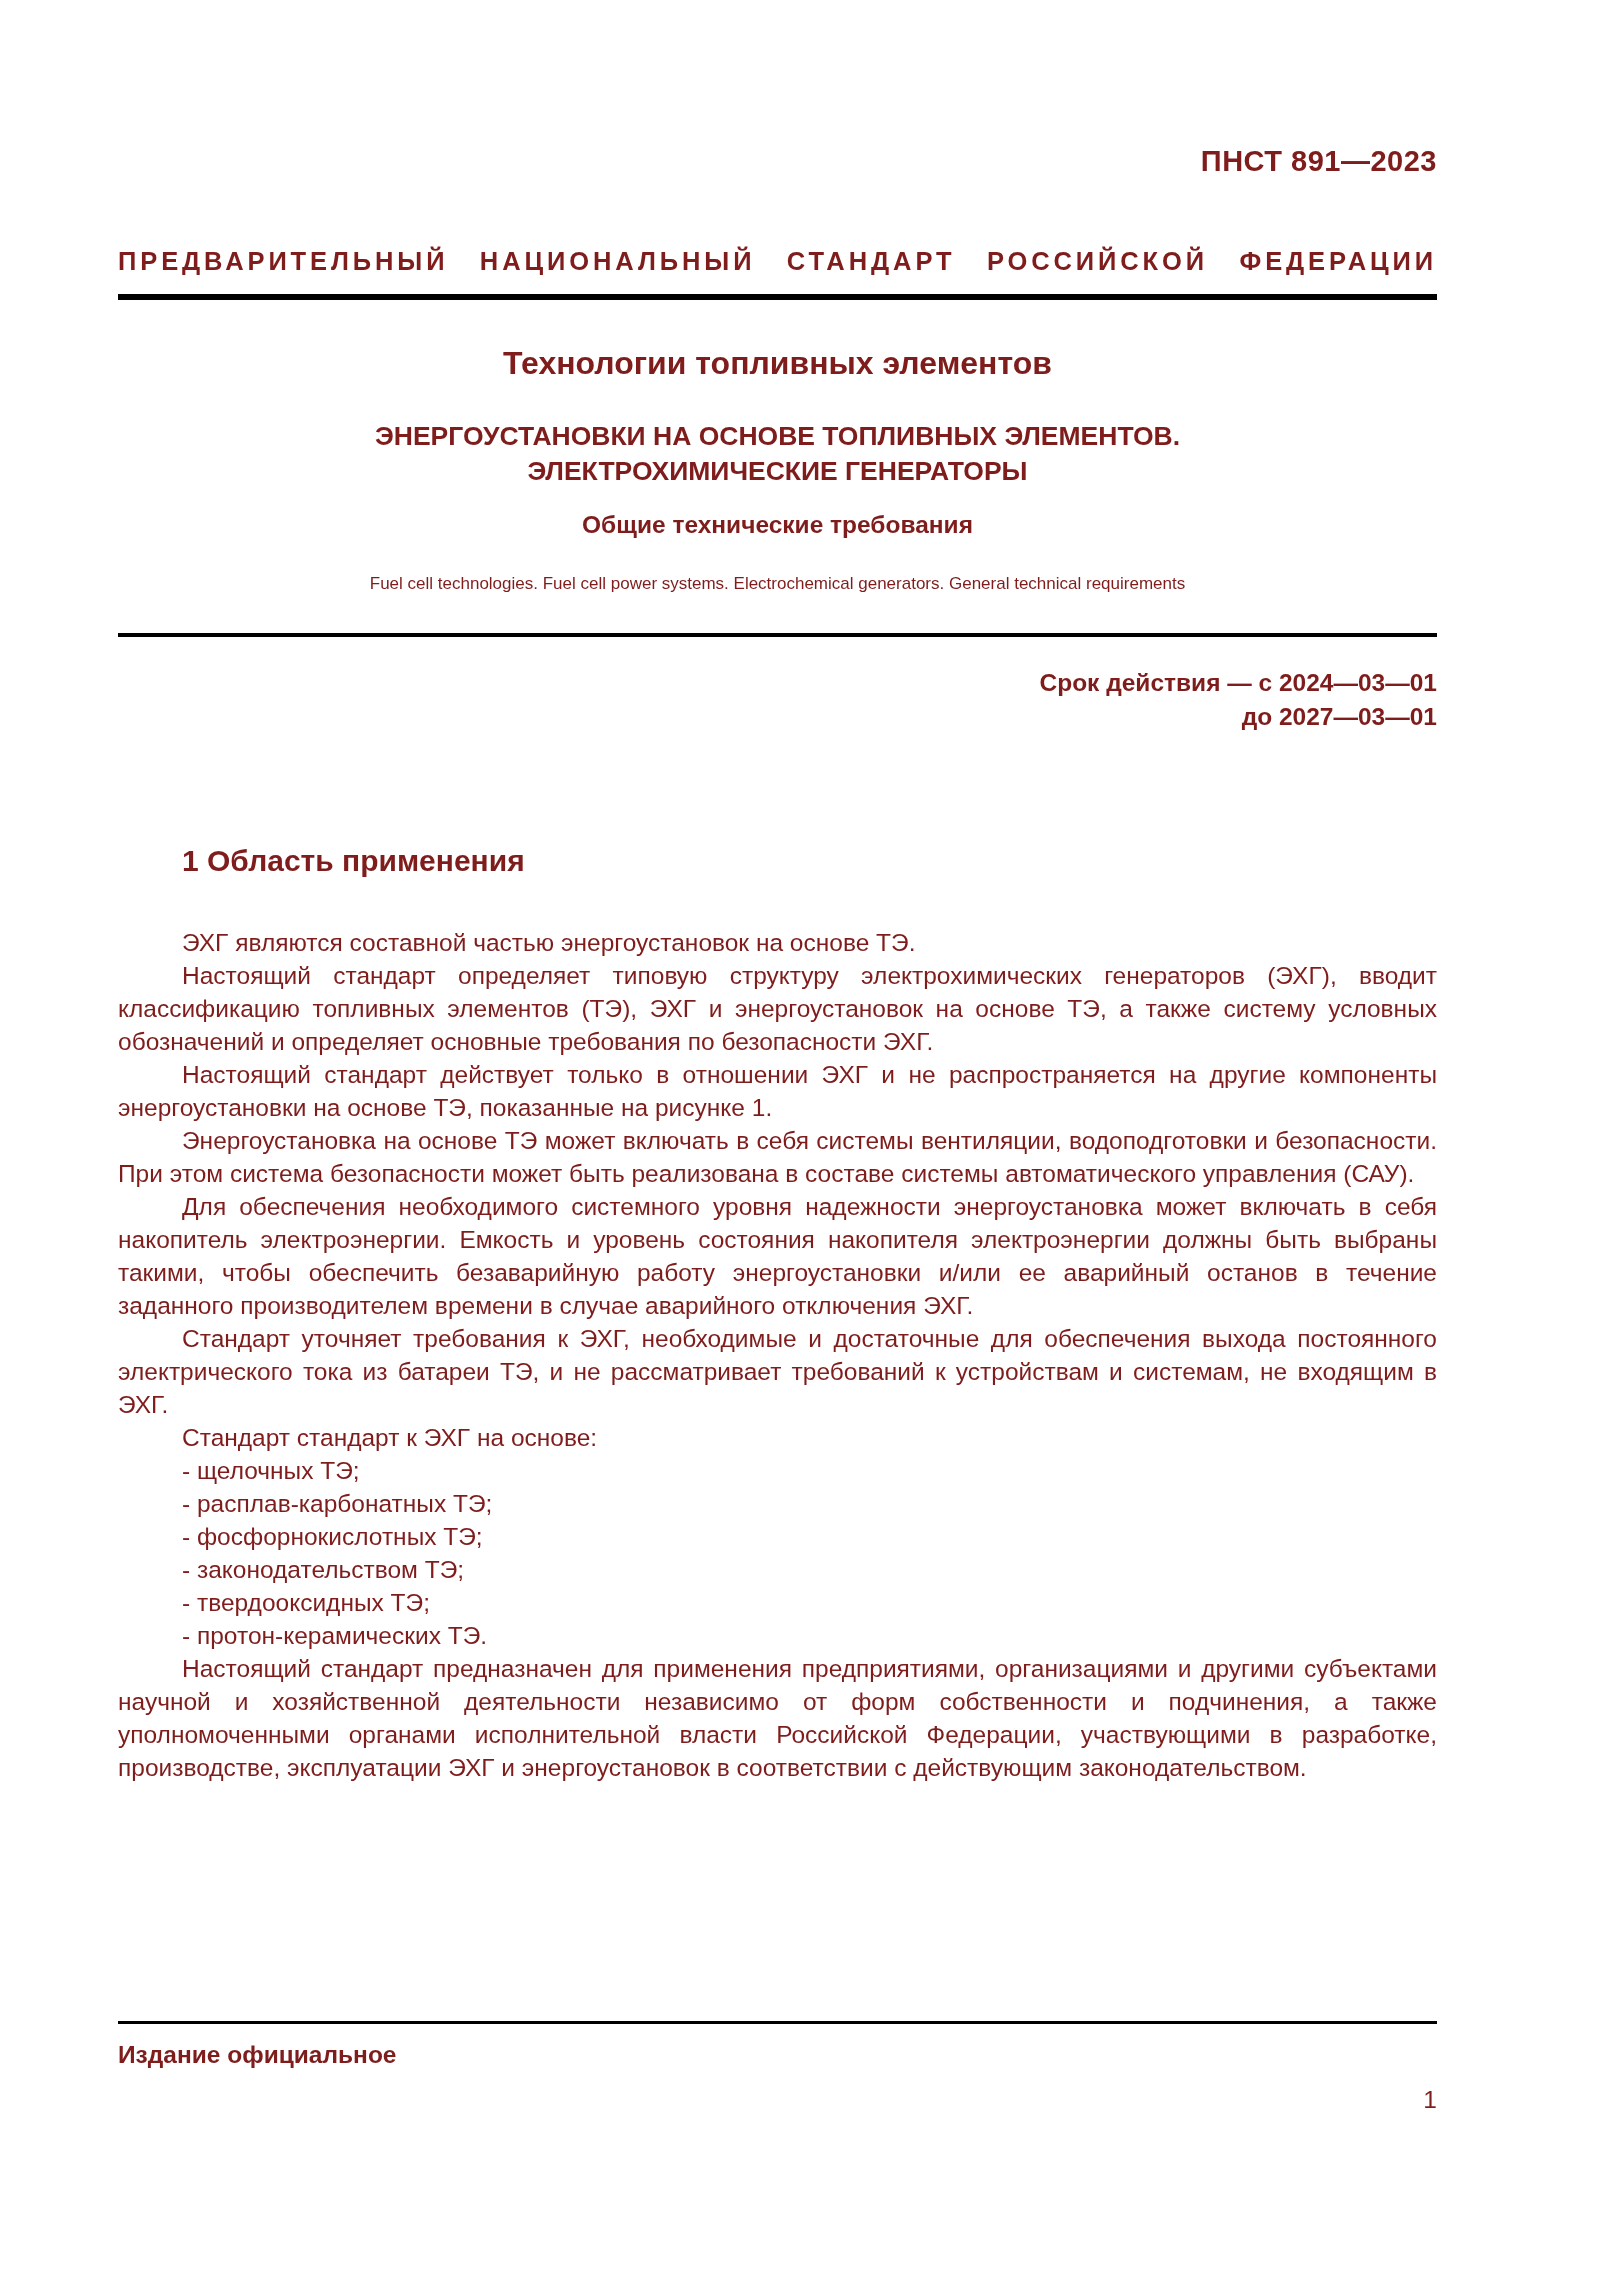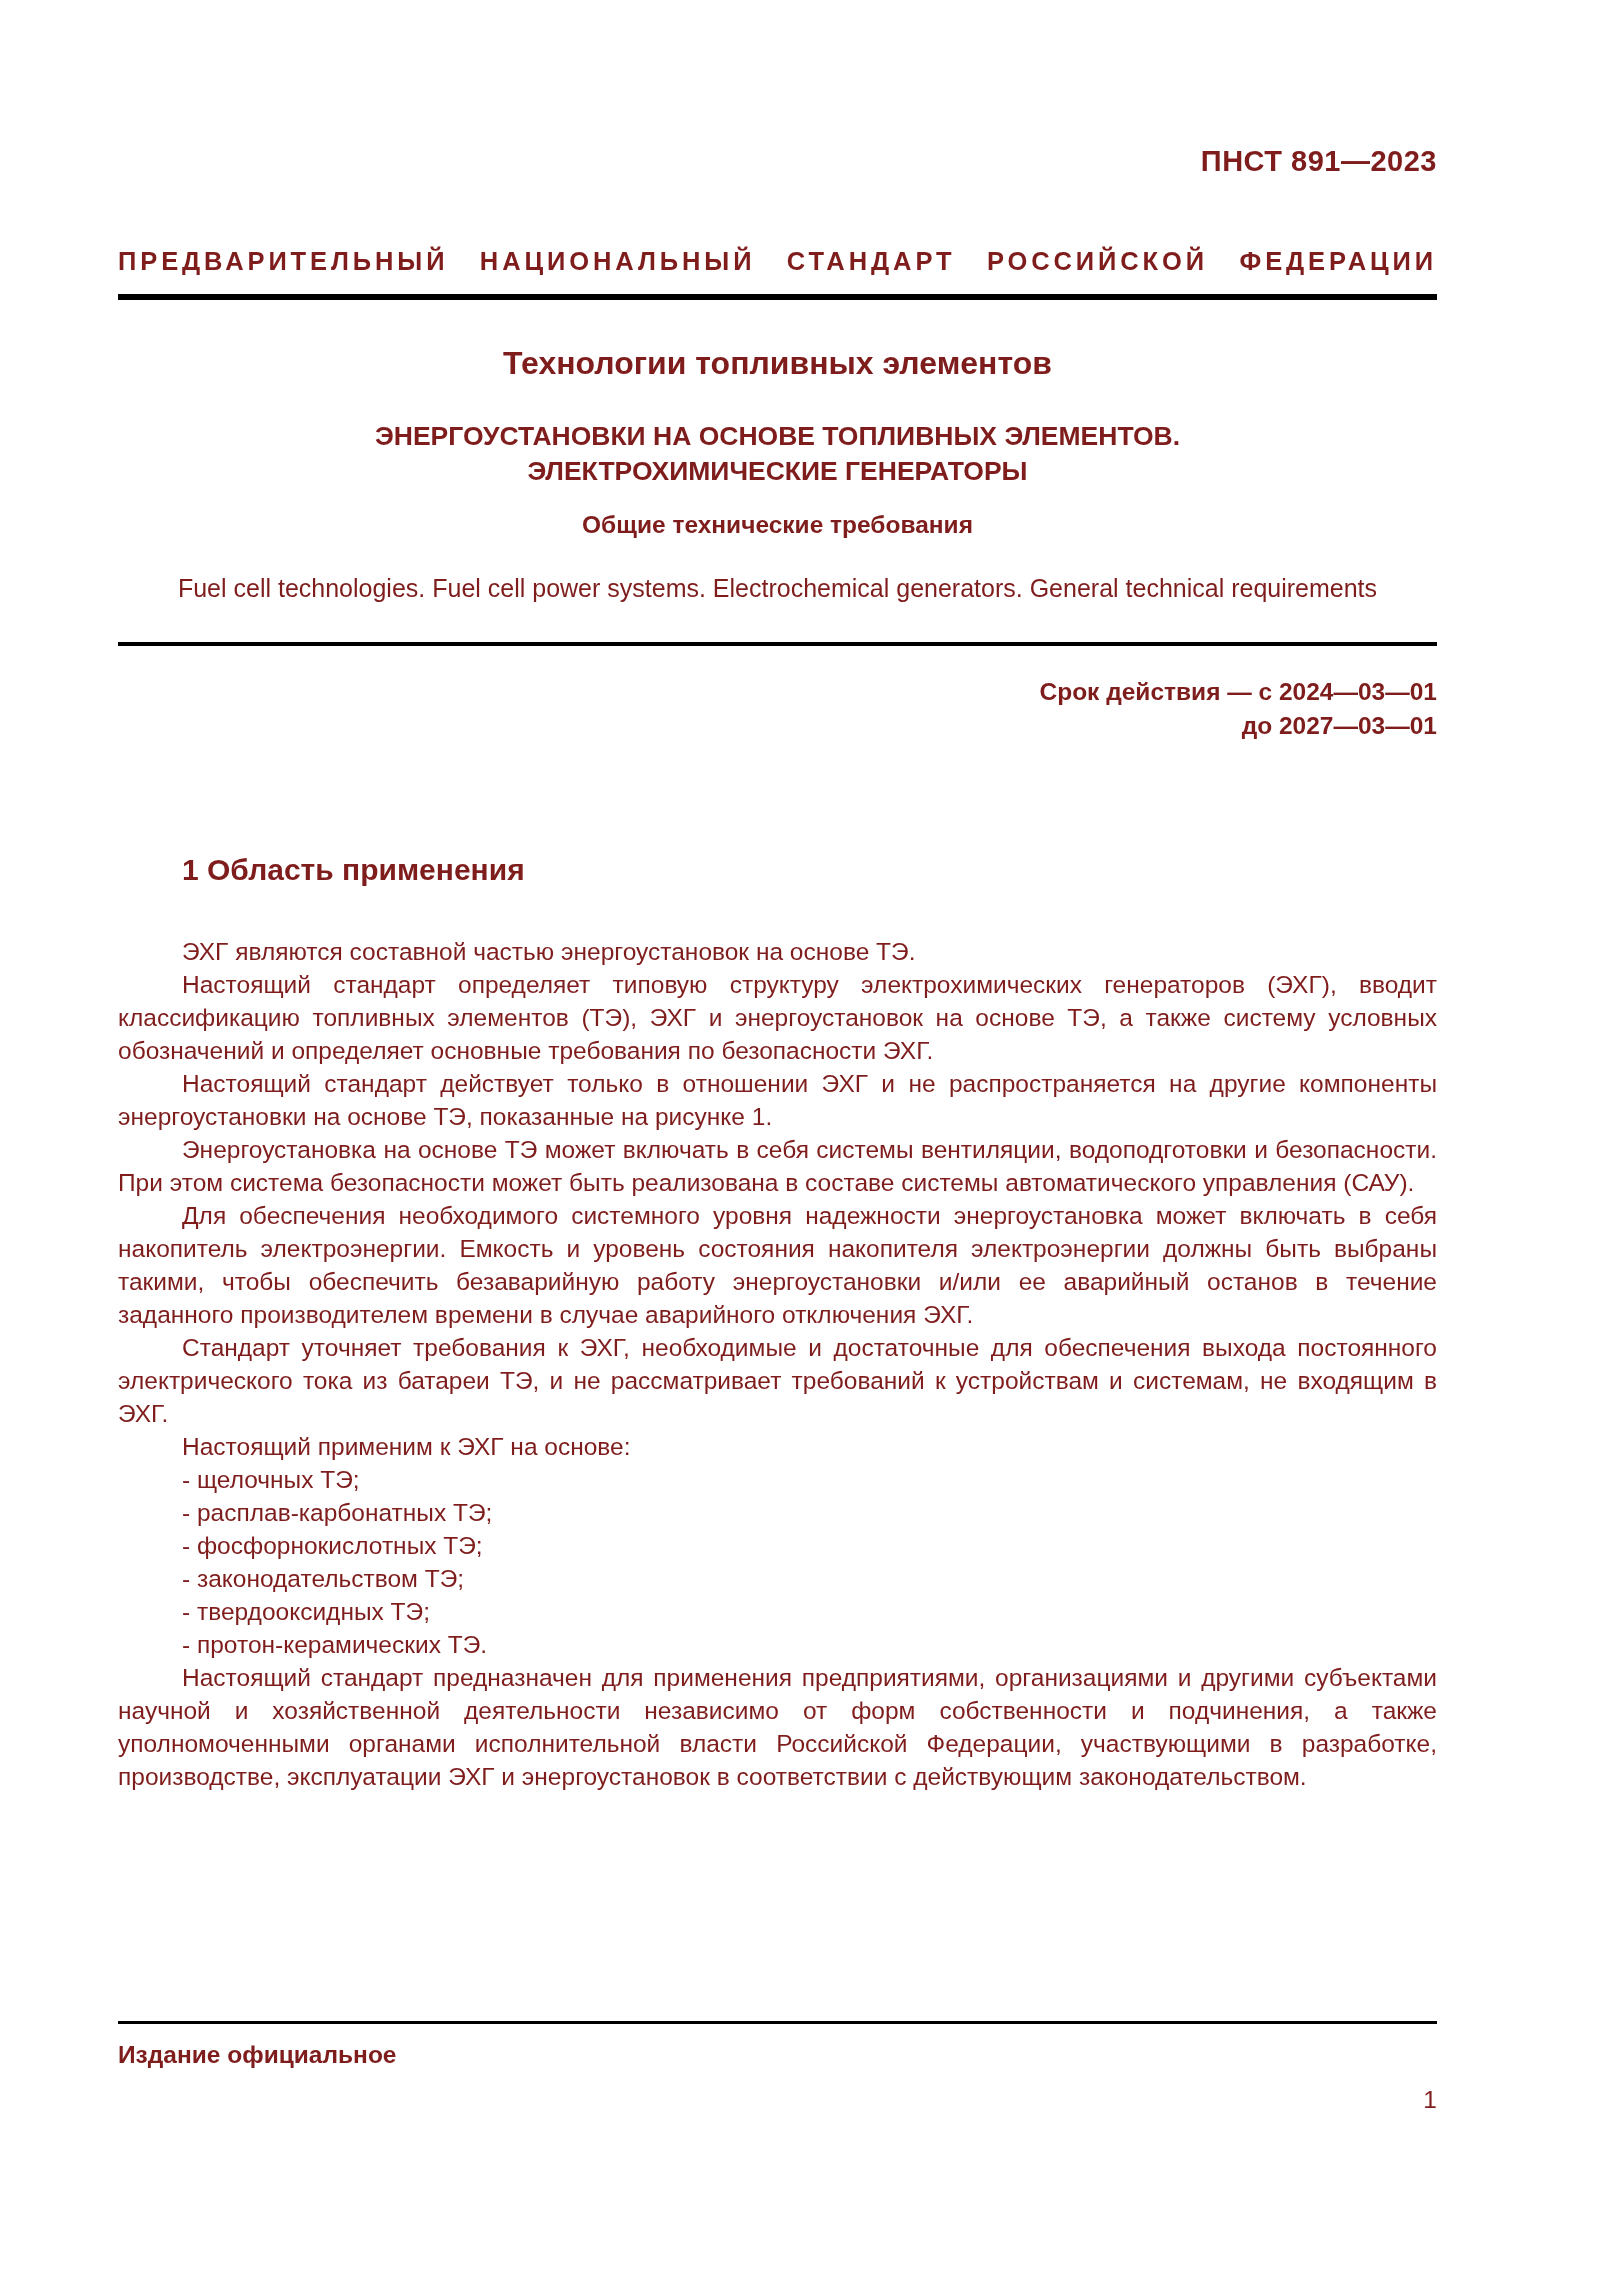--- a/index.html
+++ b/index.html
@@ -58,21 +58,21 @@
   }
   .subtitle {
     margin-top: 22px;
     text-align: center;
     font-weight: bold;
     font-size: 24.5px;
   }
   .title-en {
     margin-top: 35px;
     text-align: center;
-    font-size: 25px;
+    font-size: 17px;
   }
   .rule-mid {
     margin-top: 39px;
     height: 3.9px;
     background: #000000;
   }
   .validity {
     margin-top: 29px;
     text-align: right;
     font-weight: bold;
@@ -150,21 +150,21 @@
     </div>
 
     <h2 class="section-heading">1 Область применения</h2>
 
     <p class="par">ЭХГ являются составной частью энергоустановок на основе ТЭ.</p>
     <p class="par">Настоящий стандарт определяет типовую структуру электрохимических генераторов (ЭХГ), вводит классификацию топливных элементов (ТЭ), ЭХГ и энергоустановок на основе ТЭ, а также систему условных обозначений и определяет основные требования по безопасности ЭХГ.</p>
     <p class="par">Настоящий стандарт действует только в отношении ЭХГ и не распространяется на другие компоненты энергоустановки на основе ТЭ, показанные на рисунке 1.</p>
     <p class="par">Энергоустановка на основе ТЭ может включать в себя системы вентиляции, водоподготовки и безопасности. При этом система безопасности может быть реализована в составе системы автоматического управления (САУ).</p>
     <p class="par">Для обеспечения необходимого системного уровня надежности энергоустановка может включать в себя накопитель электроэнергии. Емкость и уровень состояния накопителя электроэнергии должны быть выбраны такими, чтобы обеспечить безаварийную работу энергоустановки и/или ее аварийный останов в течение заданного производителем времени в случае аварийного отключения ЭХГ.</p>
     <p class="par">Стандарт уточняет требования к ЭХГ, необходимые и достаточные для обеспечения выхода постоянного электрического тока из батареи ТЭ, и не рассматривает требований к устройствам и системам, не входящим в ЭХГ.</p>
-    <p class="par">Настоящий применим к ЭХГ на основе:</p>
+    <p class="par">Стандарт стандарт к ЭХГ на основе:</p>
 
     <div class="list">
       <div class="list-item">- щелочных ТЭ;</div>
       <div class="list-item">- расплав-карбонатных ТЭ;</div>
       <div class="list-item">- фосфорнокислотных ТЭ;</div>
       <div class="list-item">- законодательством ТЭ;</div>
       <div class="list-item">- твердооксидных ТЭ;</div>
       <div class="list-item">- протон-керамических ТЭ.</div>
     </div>
 

